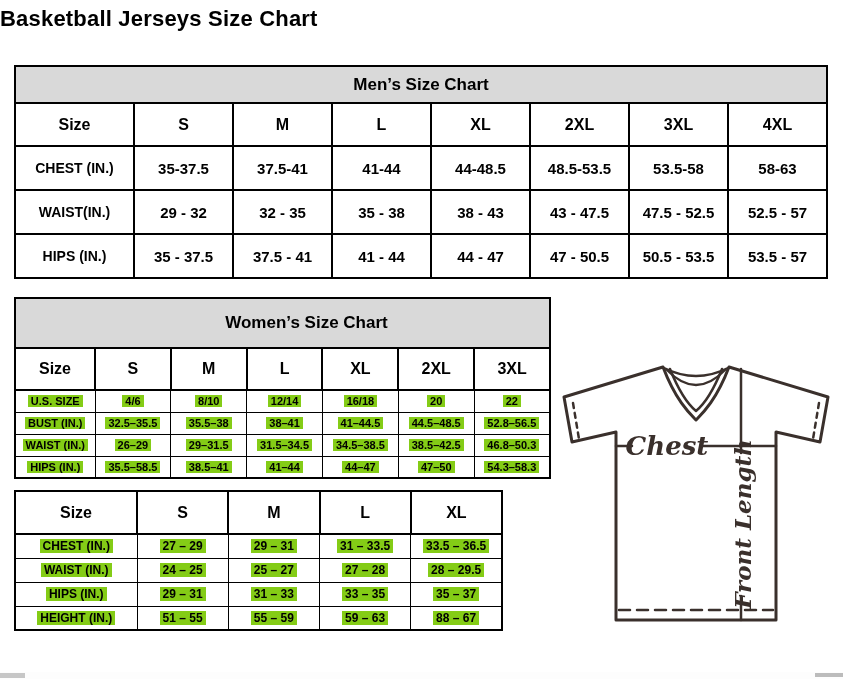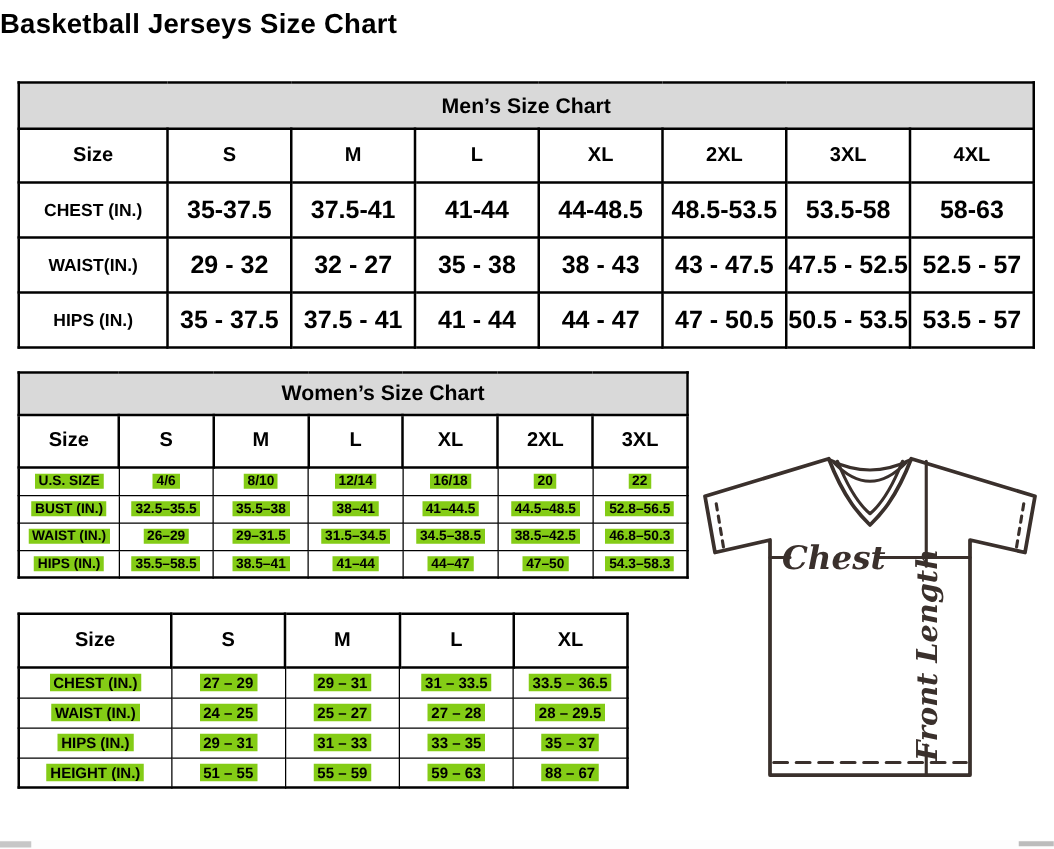--- a/index.html
+++ b/index.html
@@ -34,29 +34,29 @@
     overflow: hidden;
     white-space: nowrap;
   }
   tr.band td {
     background: #d9d9d9;
     font-size: 17px;
     border: 2px solid #000;
   }
   
   .men { left: 14px; top: 65px; width: 814px; padding-left: 27px; }
-  .men td { border: 2px solid #000; font-size: 20px; }
+  .men td { border: 2px solid #000; font-size: 15px; }
   .men tr.band td { height: 37px; }
   .men tr.head td { height: 43px; font-size: 16px; }
   .men tr.data td { height: 44px; }
   .men td.rowlabel { font-size: 14px; }
   
   .women { left: 14px; top: 297px; width: 537px; }
   .women td { border: 1px solid #000; font-size: 11px; }
-  .women tr.band td { height: 34px; border-width: 2px; padding-left: 48px; }
+  .women tr.band td { height: 50px; border-width: 2px; padding-left: 48px; }
   .women tr.head td { height: 42px; font-size: 16px; border-width: 2px; }
   .women tr.data td { height: 22px; }
   .youth { left: 14px; top: 490px; width: 489px; }
   .youth td { border: 1px solid #000; font-size: 12px; }
   .youth tr.band td { height: 35px; border-width: 2px; }
   .youth tr.head td { height: 43px; font-size: 16px; border-width: 2px; }
   .youth tr.data td { height: 24px; }
   .women td { border-left-width: 1.5px; border-right-width: 1.5px; }
   .youth td { border-left-width: 1.5px; border-right-width: 1.5px; }
   .women tr.data span.hl, .youth tr.data span.hl {
@@ -112,21 +112,21 @@
     <td>37.5-41</td>
     <td>41-44</td>
     <td>44-48.5</td>
     <td>48.5-53.5</td>
     <td>53.5-58</td>
     <td>58-63</td>
   </tr>
   <tr class="data">
     <td class="rowlabel">WAIST(IN.)</td>
     <td>29 - 32</td>
-    <td>32 - 27</td>
+    <td>32 - 35</td>
     <td>35 - 38</td>
     <td>38 - 43</td>
     <td>43 - 47.5</td>
     <td>47.5 - 52.5</td>
     <td>52.5 - 57</td>
   </tr>
   <tr class="data">
     <td class="rowlabel">HIPS (IN.)</td>
     <td>35 - 37.5</td>
     <td>37.5 - 41</td>

